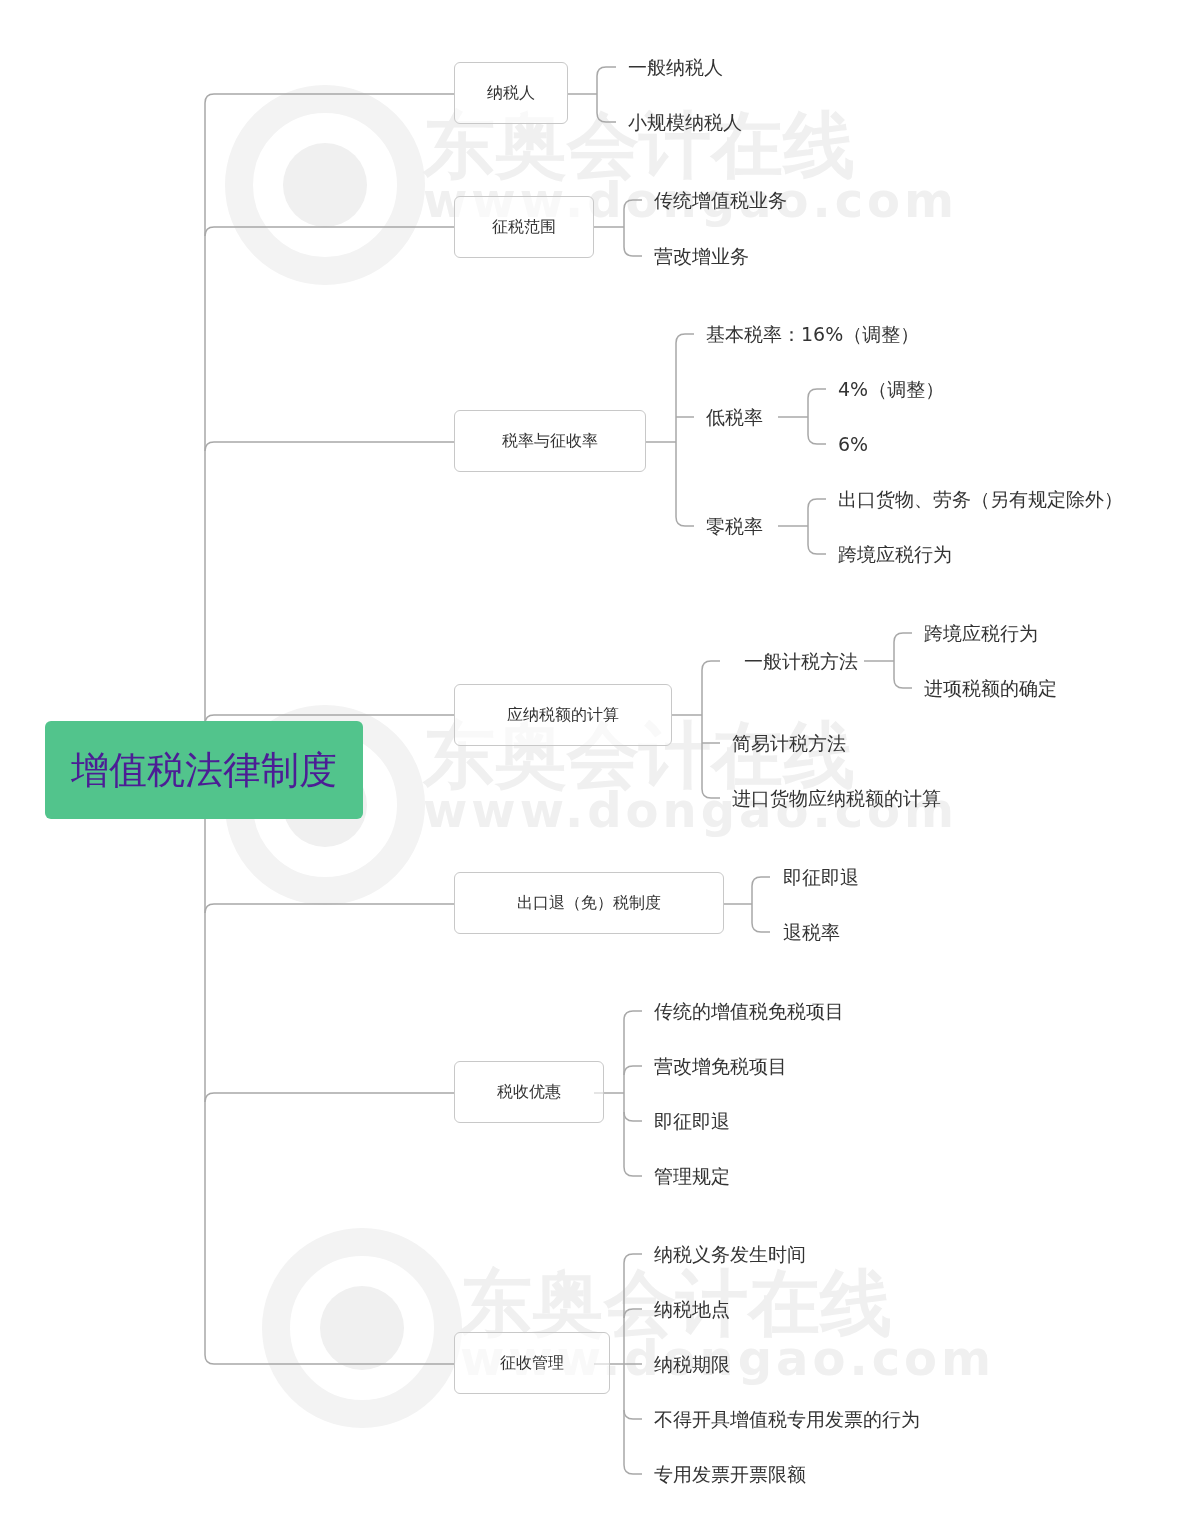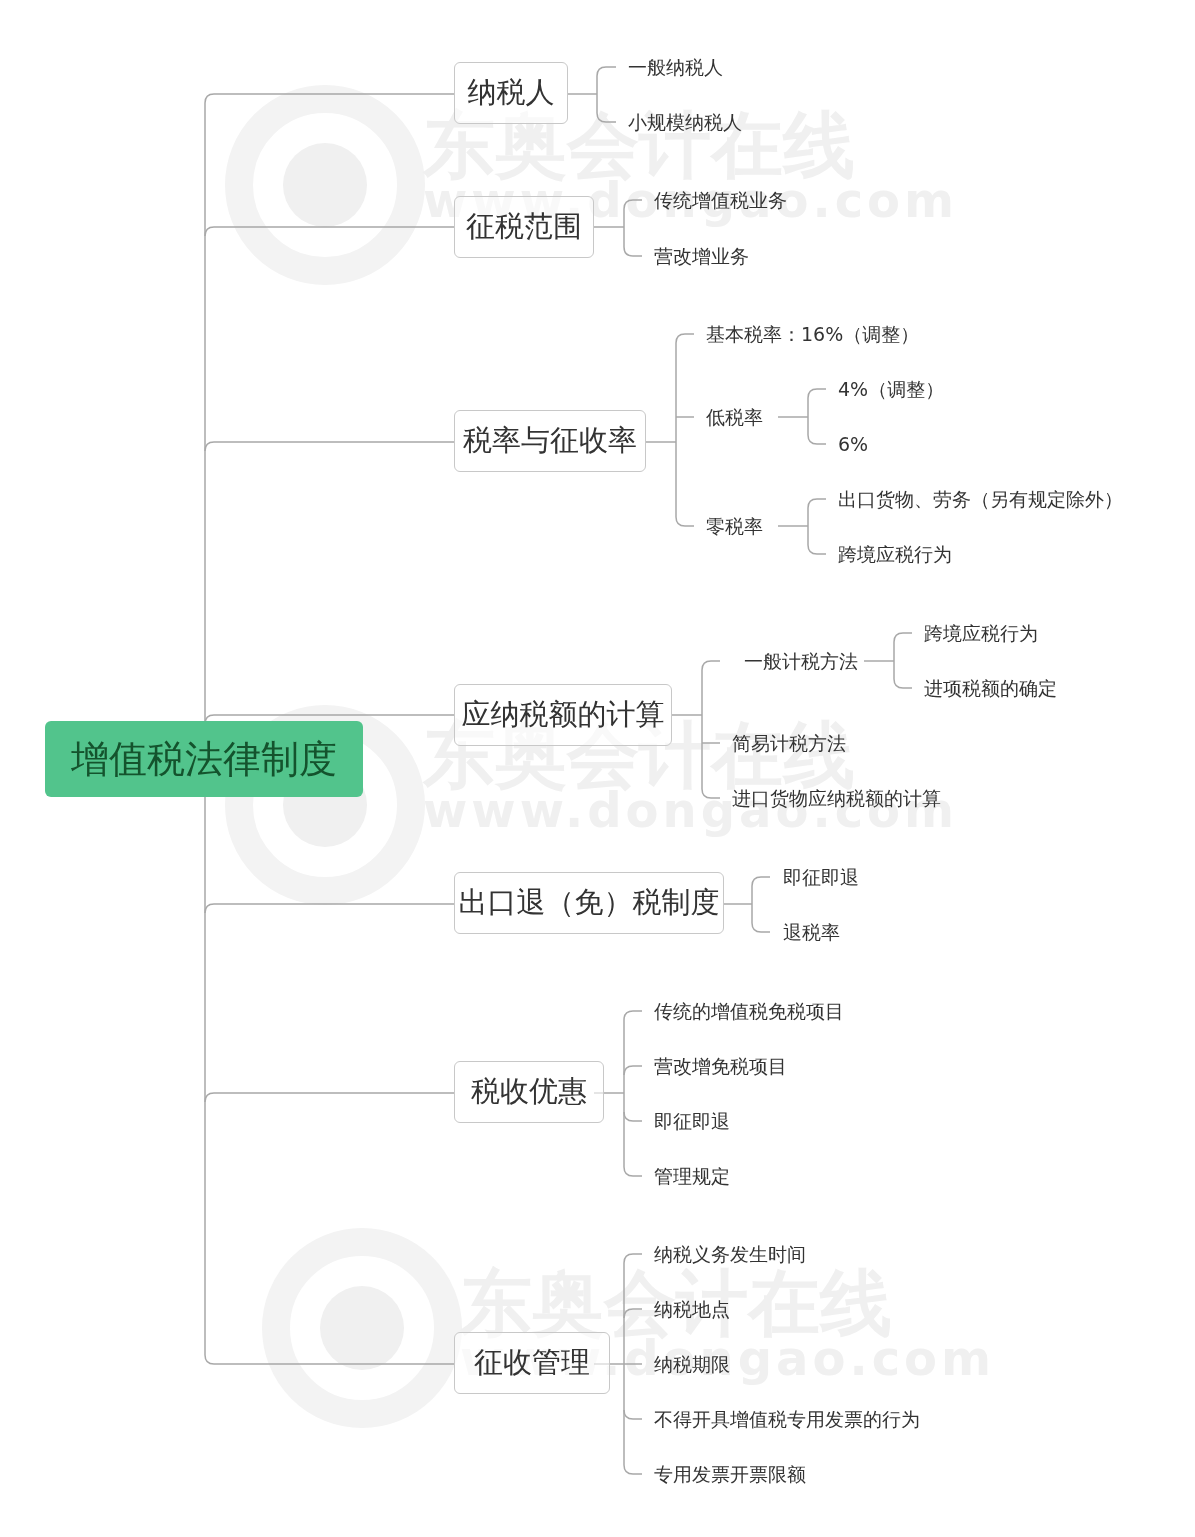--- a/index.html
+++ b/index.html
@@ -1,22 +1,22 @@
 <!DOCTYPE html>
 <html><head>
 <meta charset="utf-8">
 <style>
   html,body{margin:0;padding:0;background:#fff;}
   body{width:1195px;height:1537px;position:relative;overflow:hidden;font-family:"DejaVu Sans","Liberation Sans",sans-serif;color:#333;}
   .wm{position:absolute;pointer-events:none;}
   .wm-logo{position:absolute;border-radius:50%;}
   .wm-text{position:absolute;color:#f0f0f0;font-weight:bold;white-space:nowrap;}
   svg.lines{position:absolute;left:0;top:0;}
-  .root{position:absolute;left:45px;top:721px;width:318px;height:76px;background:#52c48c;border-radius:6px;color:#14532d;font-size:38px;display:flex;align-items:center;justify-content:center;}
-  .l1{position:absolute;height:62px;border:1px solid #c8c8c8;border-radius:6px;background:rgba(255,255,255,0.6);display:flex;align-items:center;justify-content:center;font-size:29px;color:#333;box-sizing:border-box;}
+  .root{position:absolute;left:45px;top:721px;width:318px;height:98px;background:#52c48c;border-radius:6px;color:#4c1d95;font-size:38px;display:flex;align-items:center;justify-content:center;}
+  .l1{position:absolute;height:62px;border:1px solid #c8c8c8;border-radius:6px;background:rgba(255,255,255,0.6);display:flex;align-items:center;justify-content:center;font-size:16px;color:#333;box-sizing:border-box;}
   .leaf{position:absolute;font-size:19px;color:#333;white-space:nowrap;line-height:24px;}
 </style>
 </head>
 <body>
 
 <div class="wm" style="left:225px;top:60px;">
   <div class="wm-logo" style="left:0;top:25px;width:200px;height:200px;border:28px solid #f3f3f3;box-sizing:border-box;"></div>
   <div class="wm-logo" style="left:58px;top:83px;width:84px;height:84px;background:#f0f0f0;"></div>
   <div class="wm-text" style="left:198px;top:38px;font-size:72px;">东奥会计在线</div>
   <div class="wm-text" style="left:198px;top:112px;font-size:48px;letter-spacing:4px;">www.dongao.com</div>

